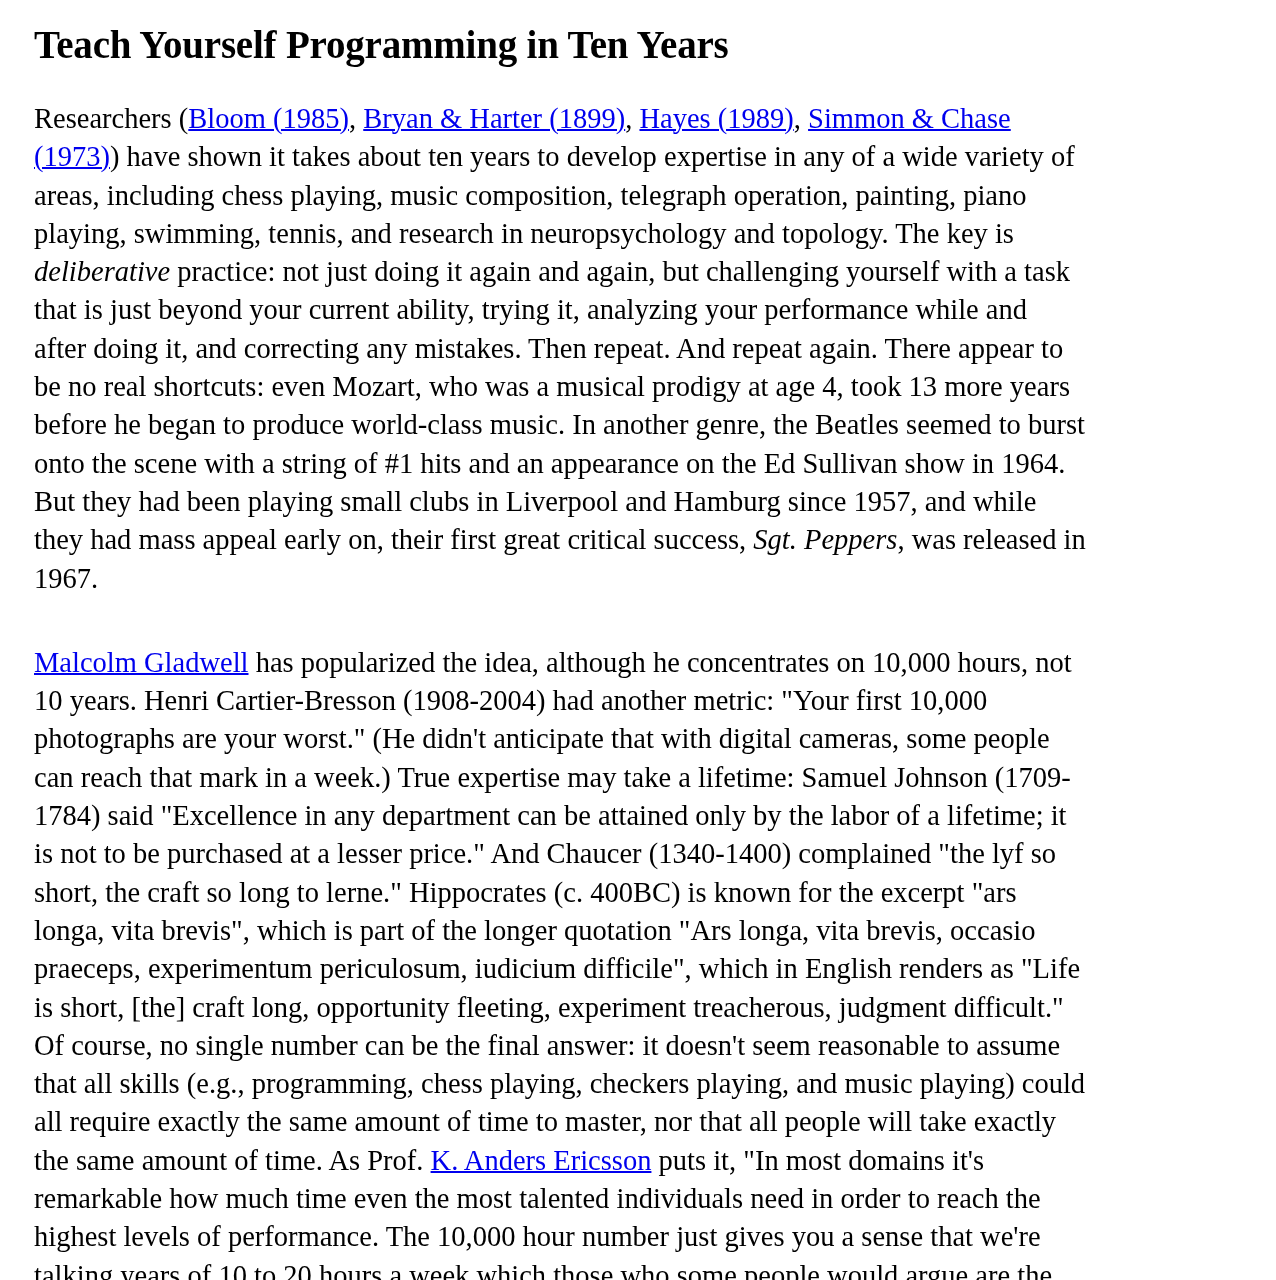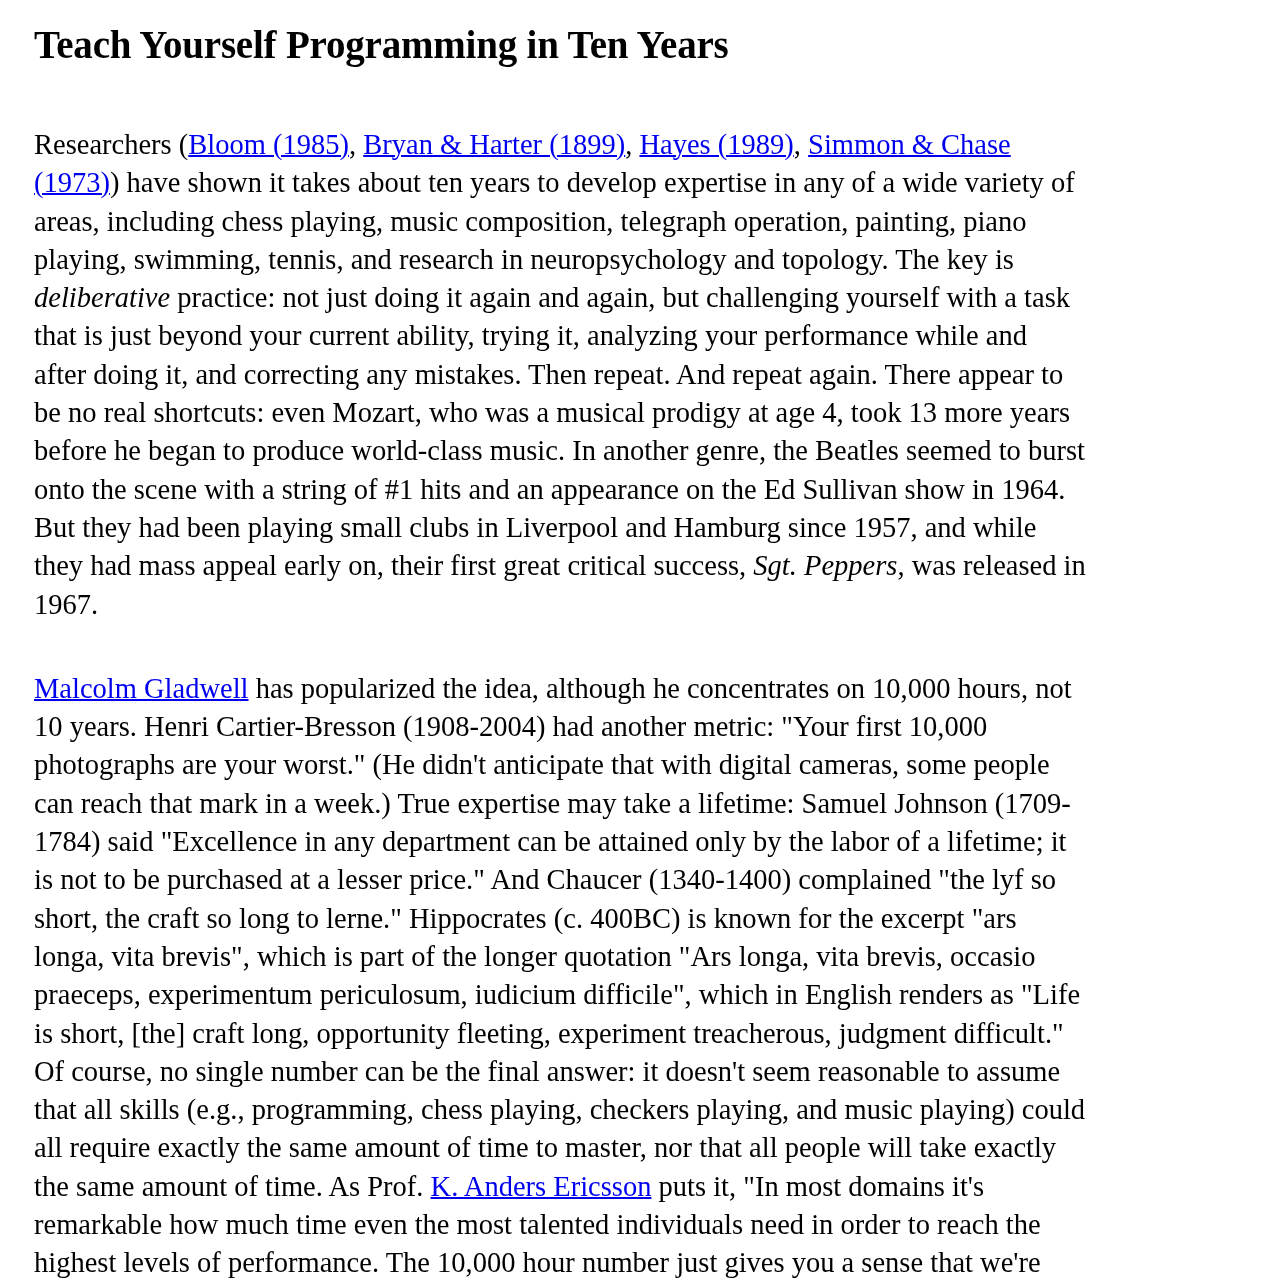--- a/index.html
+++ b/index.html
@@ -36,21 +36,21 @@
     margin: 0;
     padding: 0;
     text-align: left;
     color: #000000;
     word-spacing: 0px;
   }
   p.body-para + p.body-para {
     margin-top: 46px;
   }
   #para-1 {
-    margin-top: 58px;
+    margin-top: 32px;
   }
   a.ref-link {
     color: #0000ee;
     text-decoration: underline;
     text-decoration-thickness: 2px;
     text-underline-offset: 1px;
     cursor: pointer;
   }
   em.emph {
     font-style: italic;

